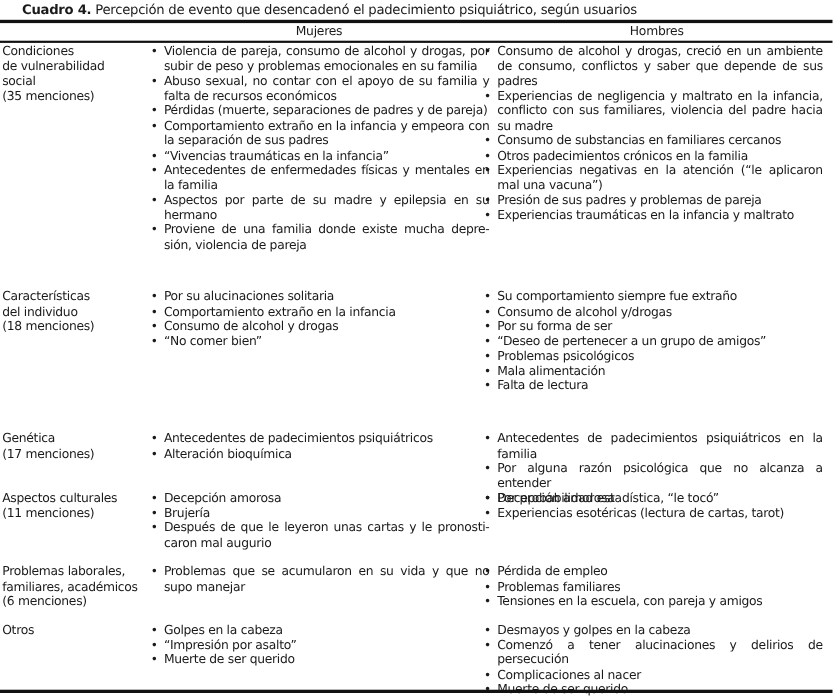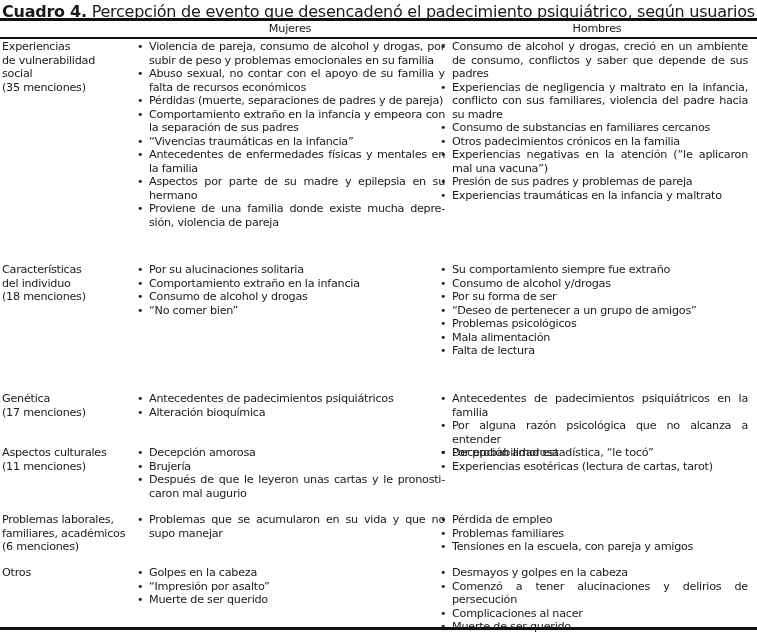--- a/index.html
+++ b/index.html
@@ -3,22 +3,22 @@
 <meta charset="utf-8">
 <style>
   html, body { margin: 0; padding: 0; background: #ffffff; }
   body {
     width: 757px; height: 633px; overflow: hidden;
     font-family: "DejaVu Sans", sans-serif;
     color: #1a1a1a;
     position: relative;
   }
   .caption {
-    position: absolute; left: 2px; top: 2px;
-    font-size: 16px; letter-spacing: -0.25px; white-space: nowrap;
+    position: absolute; left: 20px; top: 2px;
+    font-size: 12px; letter-spacing: -0.25px; white-space: nowrap;
   }
   .caption b { font-weight: bold; }
   .rule-top {
     position: absolute; left: 0; top: 18px; width: 757px; height: 3px; background: #111;
   }
   .rule-head {
     position: absolute; left: 0; top: 37px; width: 757px; height: 2px; background: #111;
   }
   .rule-bottom {
     position: absolute; left: 0; top: 627px; width: 757px; height: 3px; background: #111;
@@ -54,21 +54,21 @@
 <div class="caption"><b>Cuadro 4.</b><span> Percepción de evento que desencadenó el padecimiento psiquiátrico, según usuarios</span></div>
 
 <div class="rule-top"></div>
 <div class="hdr hdr-m">Mujeres</div>
 <div class="hdr hdr-h">Hombres</div>
 <div class="rule-head"></div>
 
 <div id="rows">
     <div class="row" style="top: 40px;">
       <div class="cat">
-        <div>Experiencias</div>
+        <div>Condiciones</div>
         <div>de vulnerabilidad</div>
         <div>social</div>
         <div>(35 menciones)</div>
       </div>
       <div class="col col-m">
         <ul>
           <li>Violencia de pareja, consumo de alcohol y drogas, por subir de peso y problemas emocionales en su familia</li>
           <li>Abuso sexual, no contar con el apoyo de su familia y falta de recursos económicos</li>
           <li>Pérdidas (muerte, separaciones de padres y de pareja)</li>
           <li>Comportamiento extraño en la infancia y empeora con la separación de sus padres</li>

